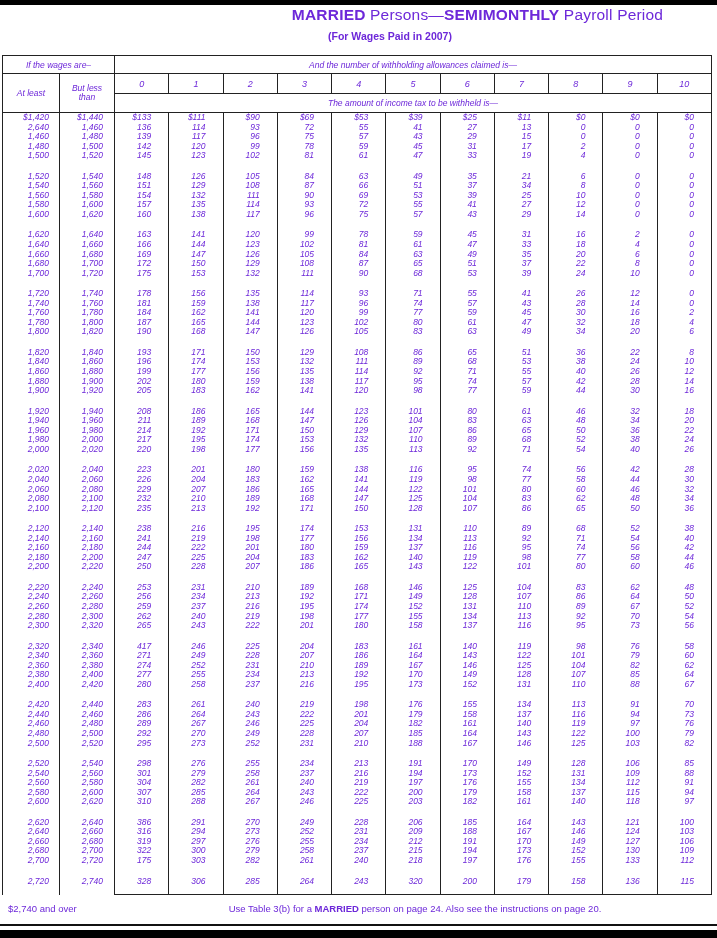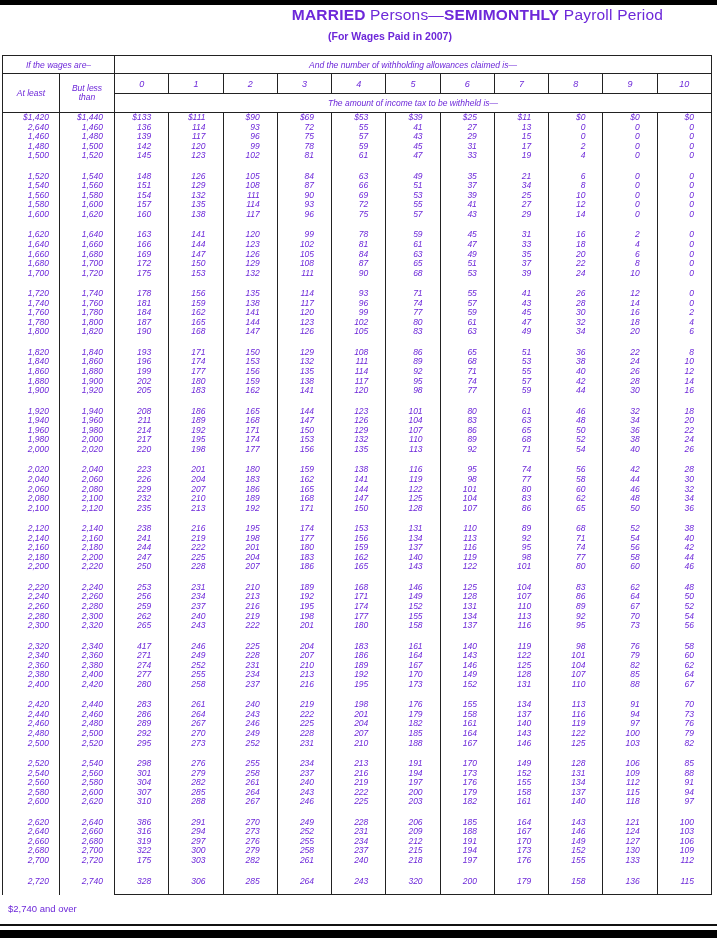--- a/index.html
+++ b/index.html
@@ -1080,17 +1080,18 @@
           <td class="c-amt">179</td>
           <td class="c-amt">158</td>
           <td class="c-amt">136</td>
           <td class="c-amt">115</td>
         </tr>
       </tbody>
   </table>
 
   <div class="footer-label">$2,740 and over</div>
 
+  <div class="footer-note"><span>Use Table 3(b) for a </span><span class="b">MARRIED</span><span> person on page 24. Also see the instructions on page 20.</span></div>
 
   <div class="botrule"></div>
   <div class="botbar"></div>
 
 </div>
 
 </body></html>

